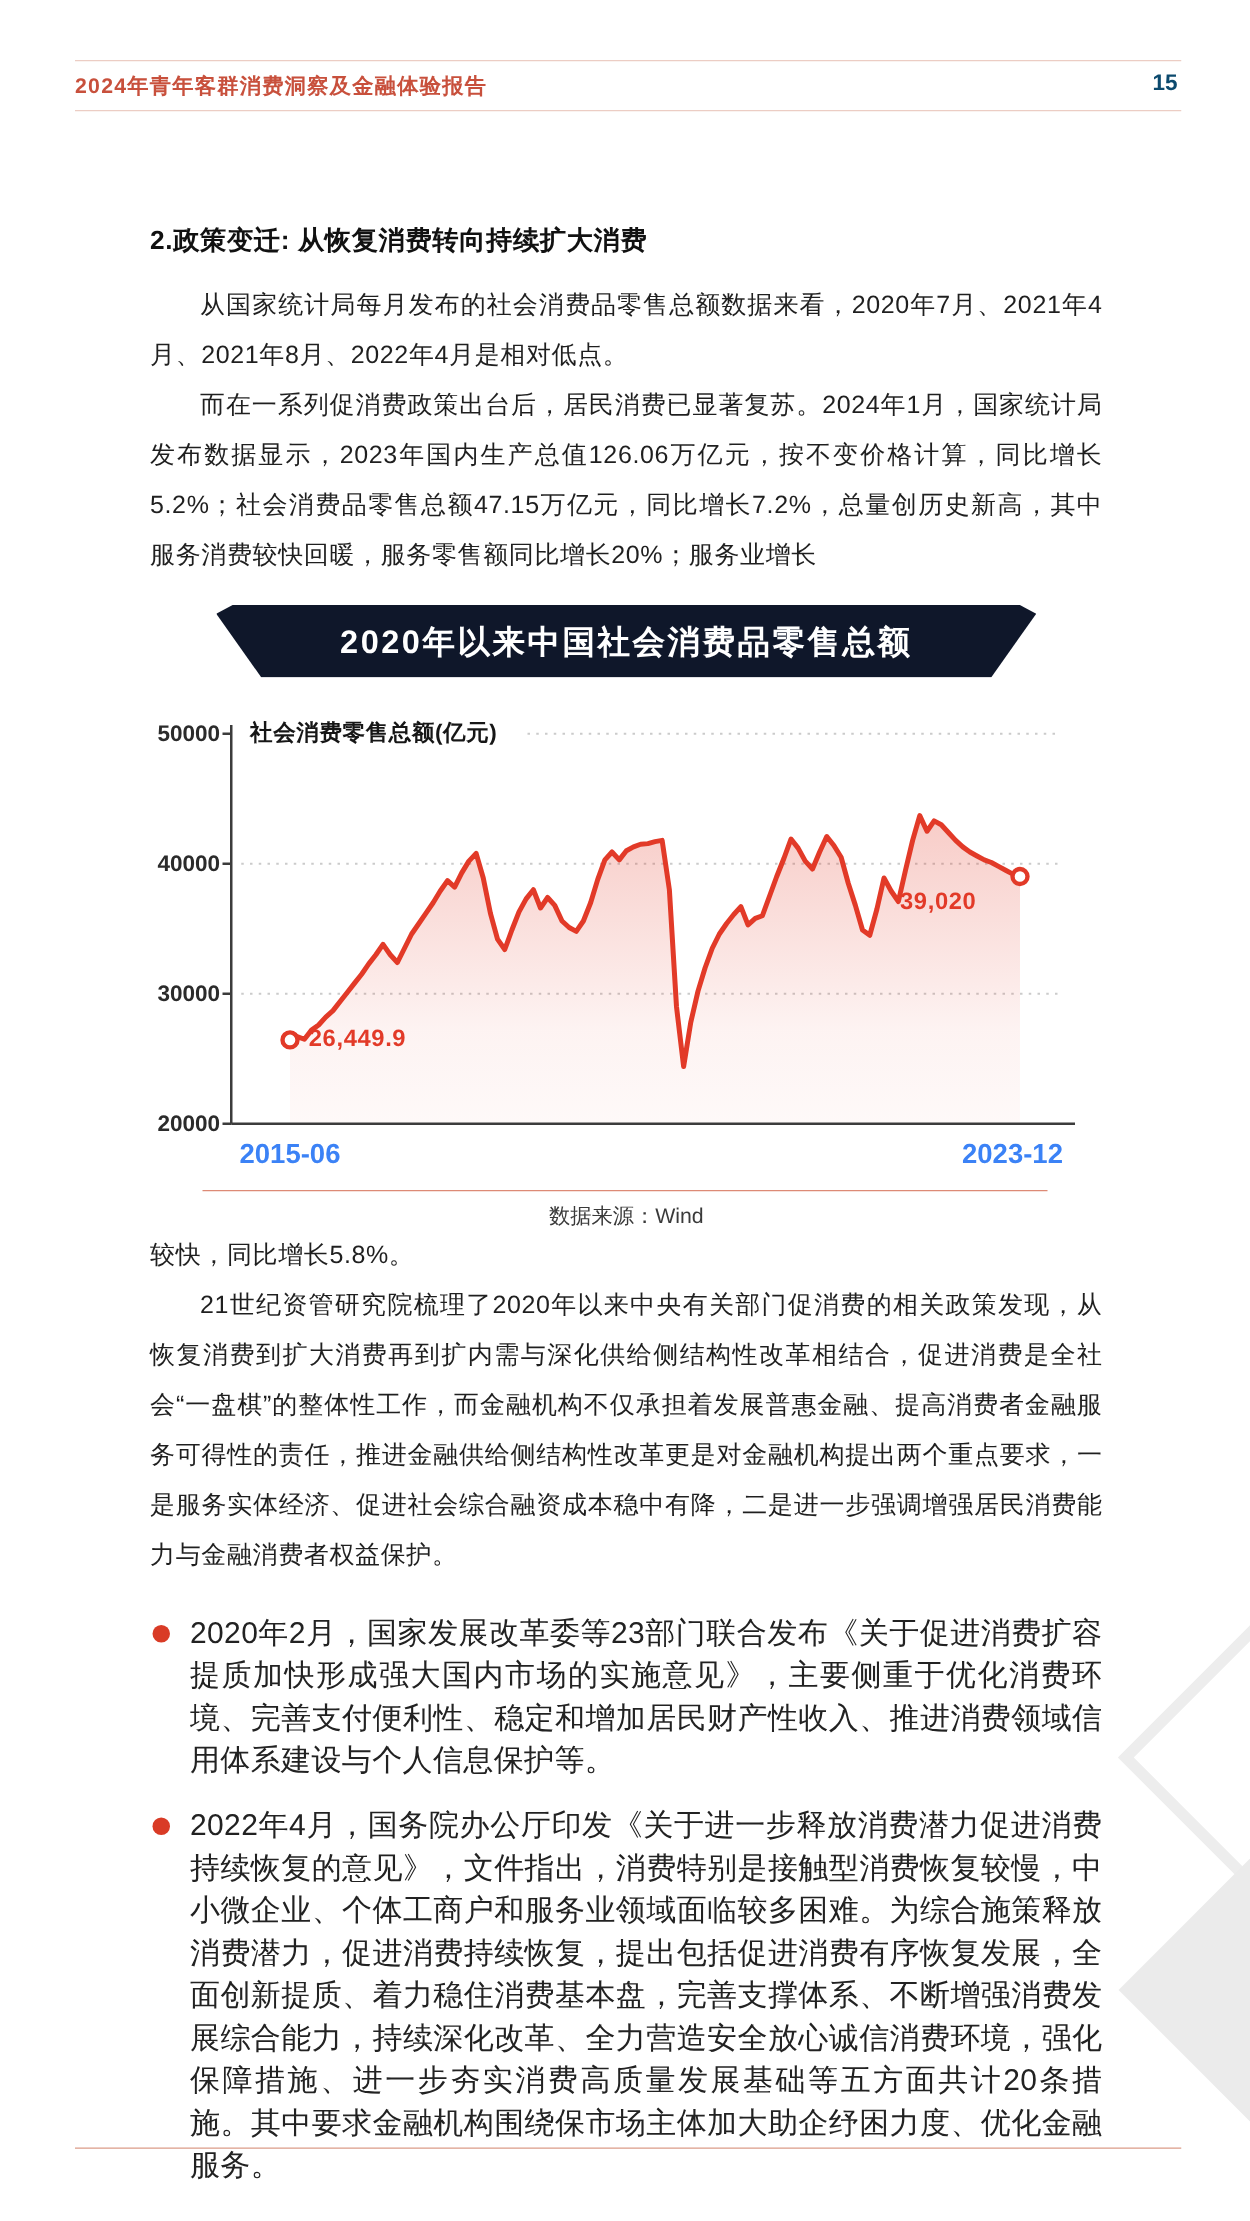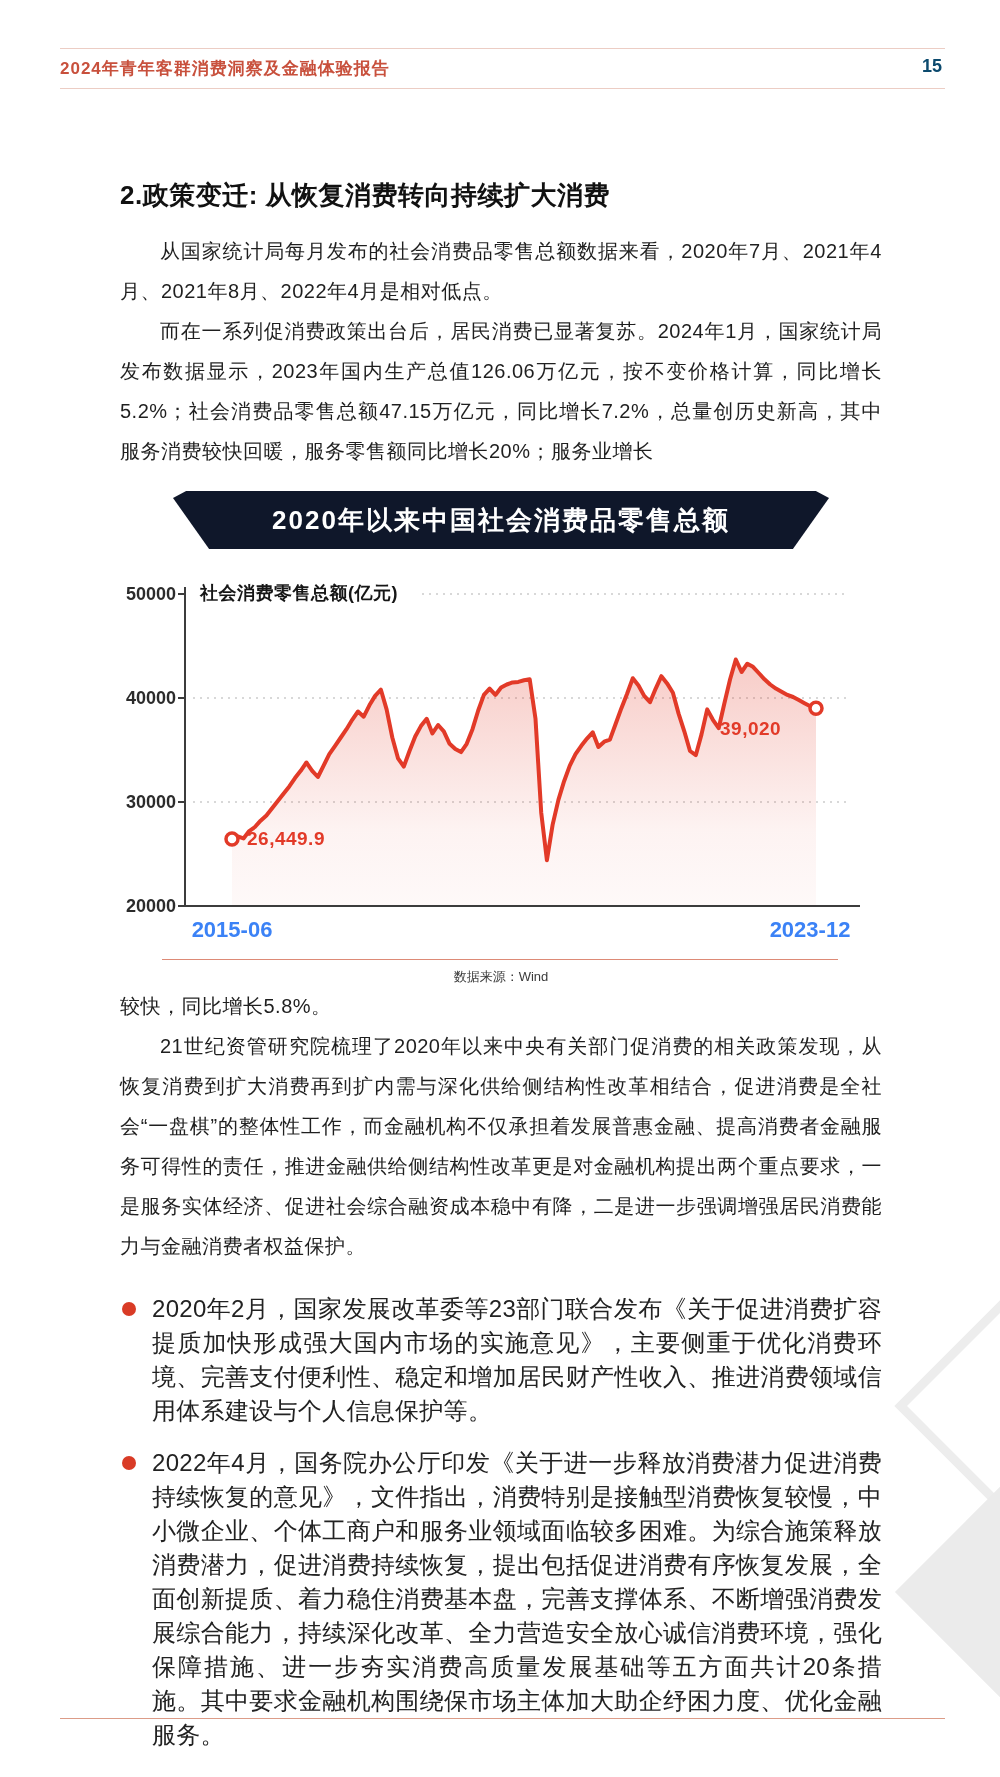--- a/index.html
+++ b/index.html
@@ -9,42 +9,42 @@
   
   .rule{position:absolute;left:60px;width:885px;height:0;border-top:1px solid #eccdc4;}
   .rule-top1{top:48px;}
   .rule-top2{top:88px;}
   .rule-bottom{top:1718px;border-top:1px solid #dc9c88;}
   .header-title{position:absolute;left:60px;top:57px;font-size:17px;font-weight:bold;color:#c8503c;letter-spacing:1px;}
   .page-number{position:absolute;right:58px;top:56px;font-size:18px;font-weight:bold;color:#0c4a6e;}
 
   
   .column{position:absolute;left:120px;top:178px;width:762px;}
-  .section-heading{font-size:26px;font-weight:bold;color:#111;margin:0 0 18px 0;letter-spacing:0.5px;}
+  .section-heading{font-size:21px;font-weight:bold;color:#111;margin:0 0 18px 0;letter-spacing:0.5px;}
   .para{font-size:20px;line-height:40px;text-align:justify;margin:0;letter-spacing:0.5px;}
   .indent{text-indent:2em;}
 
   
   .chart-block{margin-top:20px;}
   .banner{width:656px;height:58px;margin:0 auto;background:#0f172a;
           clip-path:polygon(2% 0,98% 0,100% 12%,94.5% 100%,5.5% 100%,0 12%);}
   .banner-title{text-align:center;line-height:58px;font-size:26px;font-weight:bold;color:#ffffff;letter-spacing:2px;}
   .chart-plot{position:relative;width:760px;height:376px;margin-top:20px;}
   .chart-plot svg{position:absolute;left:0;top:0;}
   .y-axis-title{position:absolute;left:80px;top:12px;font-size:18px;font-weight:bold;color:#161616;letter-spacing:0.5px;}
   .ytick{position:absolute;left:0;width:56px;text-align:right;font-size:18px;font-weight:bold;color:#2b2b2b;}
   .yt0{top:15px}.yt1{top:119px}.yt2{top:223px}.yt3{top:327px}
   .xtick{position:absolute;width:130px;text-align:center;font-size:22px;font-weight:bold;color:#3b82f6;top:348px;}
   .xt-start{left:47px;}
   .xt-end{left:625px;}
   .pt-label{position:absolute;font-size:19px;font-weight:bold;color:#e23a28;letter-spacing:0.5px;}
   .pt-first{left:127px;top:259px;}
   .pt-last{left:600px;top:149px;width:118px;text-align:left;}
   .chart-sep{width:676px;margin:14px auto 0 42px;border-top:1.5px solid #dd8a76;}
-  .chart-source{margin:8px 0 0 0;text-align:center;font-size:13px;color:#3a3a3a;}
+  .chart-source{margin:8px 0 0 0;text-align:center;font-size:17px;color:#3a3a3a;}
 
   
   .bullet-list{margin-top:26px;}
   .bullet-item{display:flex;margin-top:18px;}
   .bullet-dot{flex:0 0 14px;width:14px;height:14px;border-radius:50%;background:#d93b26;margin:10px 16px 0 2px;}
   .bullet-text{font-size:24px;line-height:34px;text-align:justify;letter-spacing:0.3px;color:#222;}
 
   
   .diamond-outline{position:absolute;left:927px;top:1327px;width:140px;height:140px;
                    border:9px solid #ededed;transform:rotate(45deg);}

